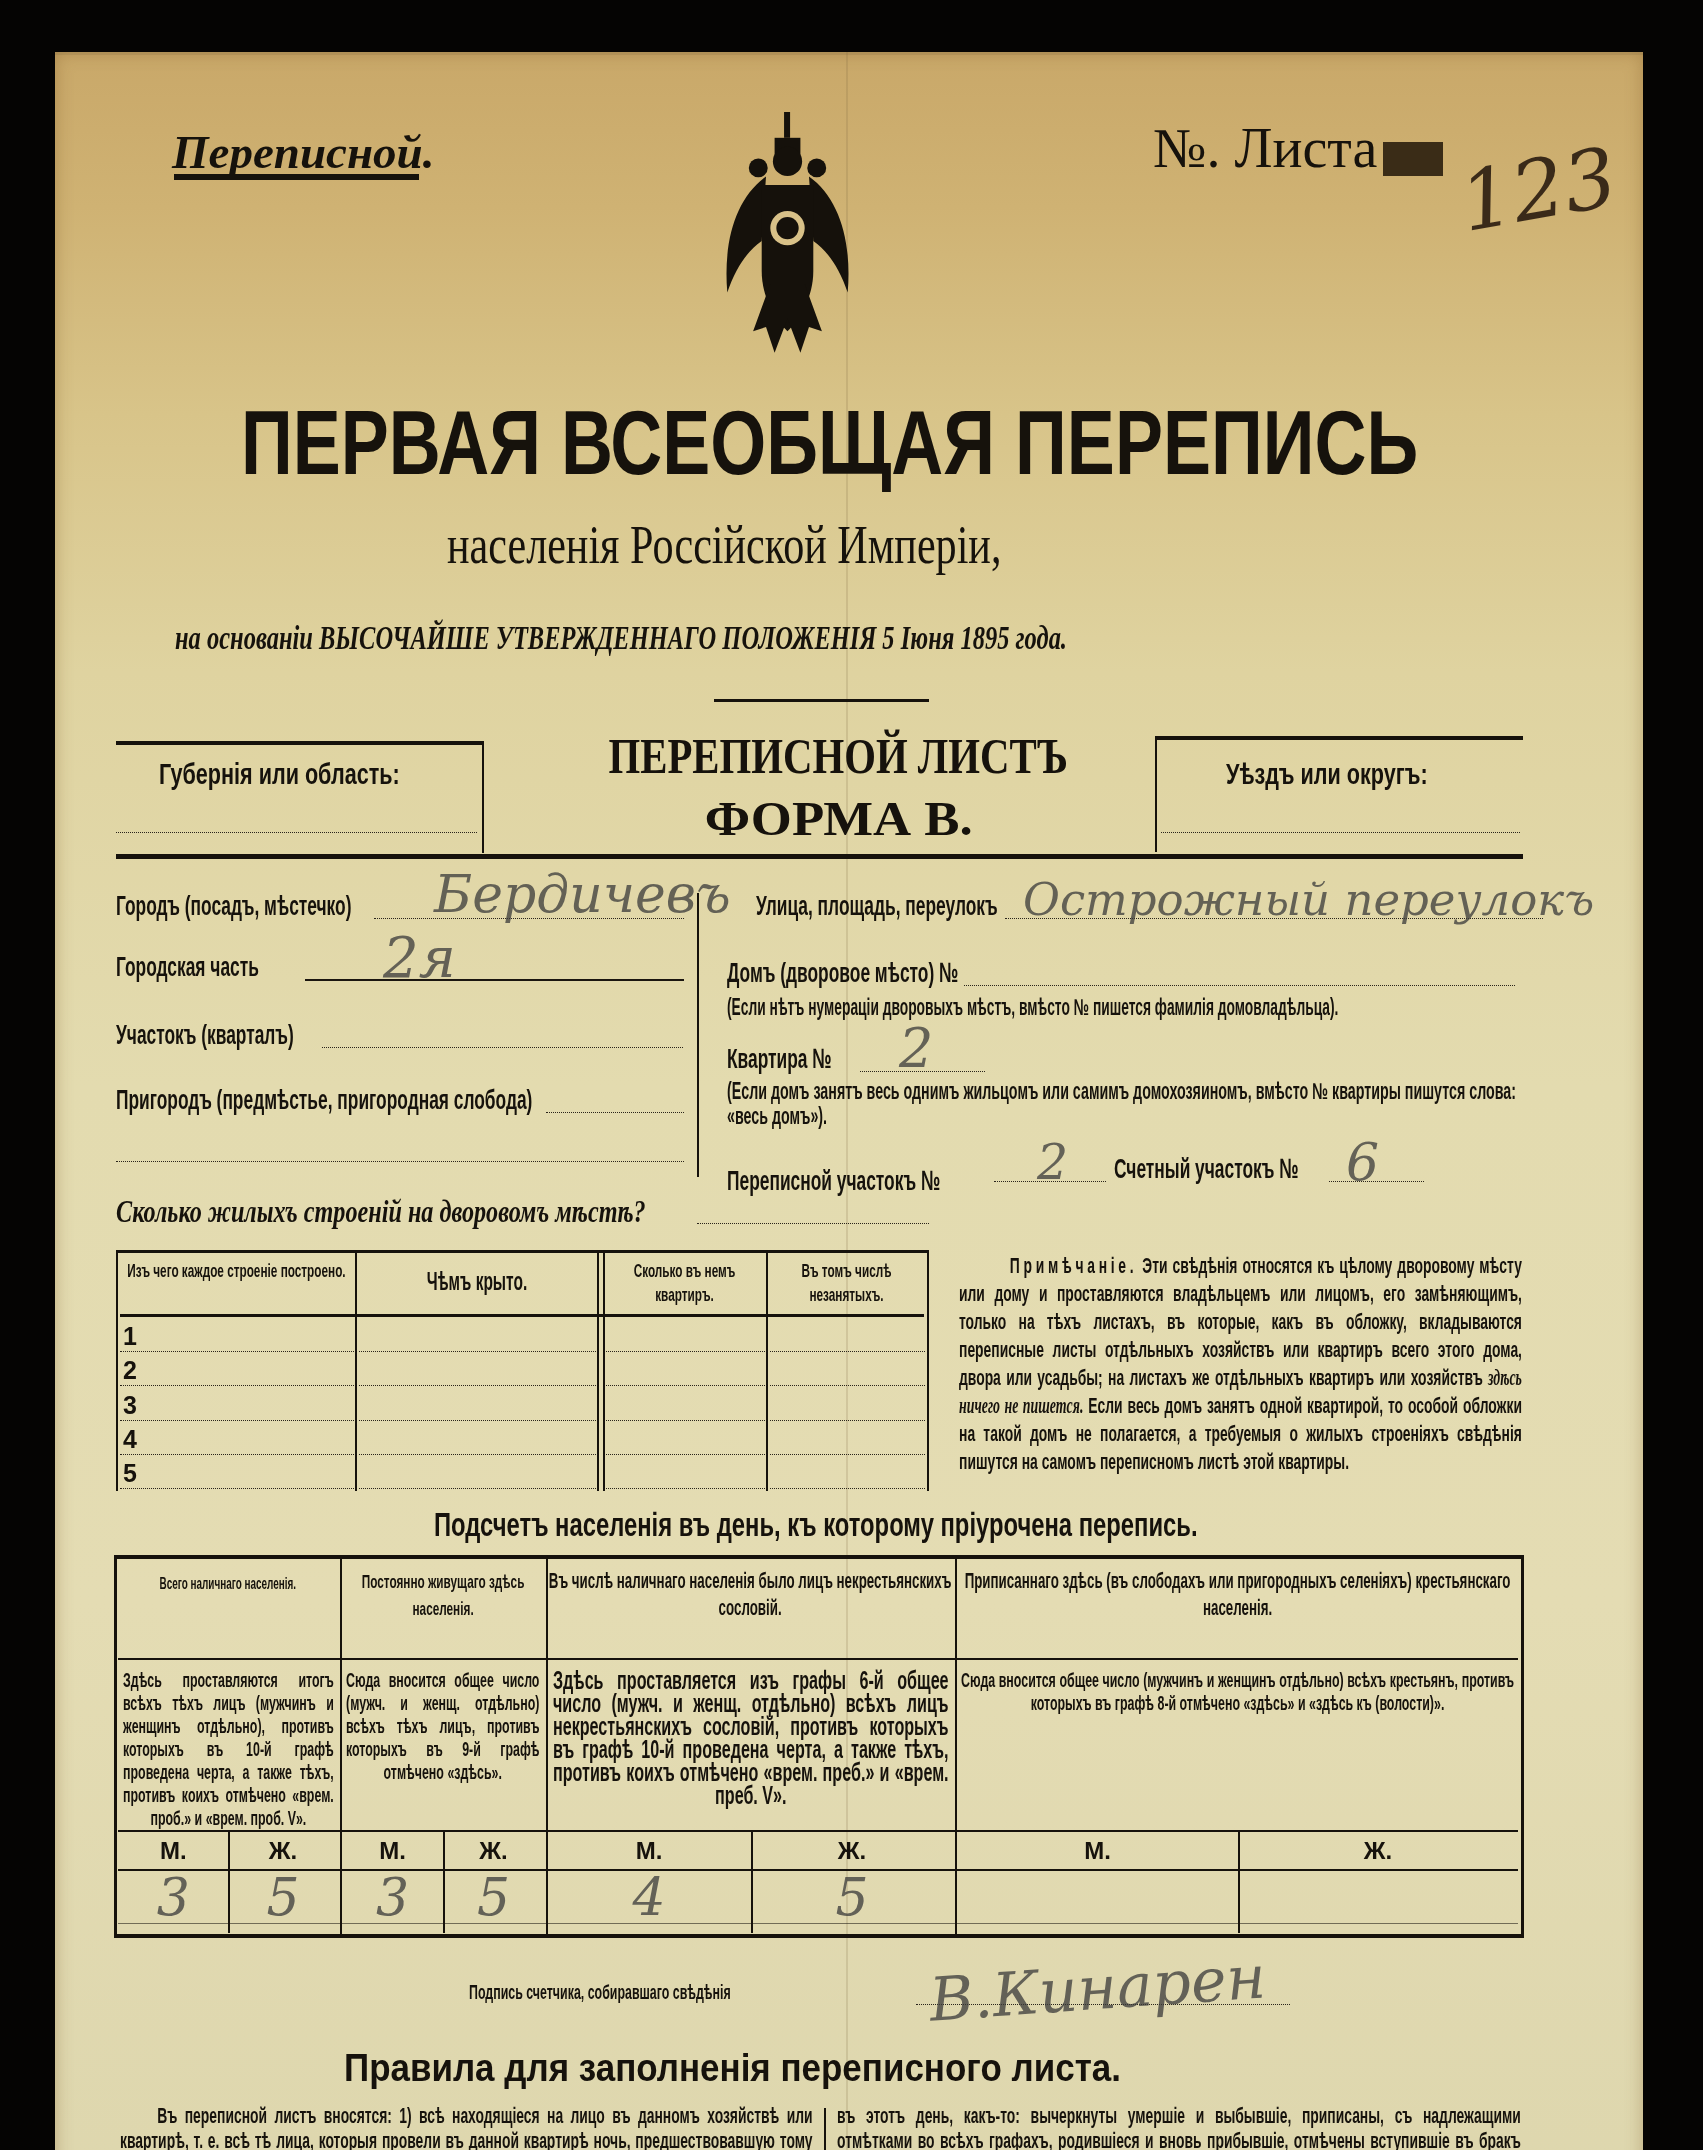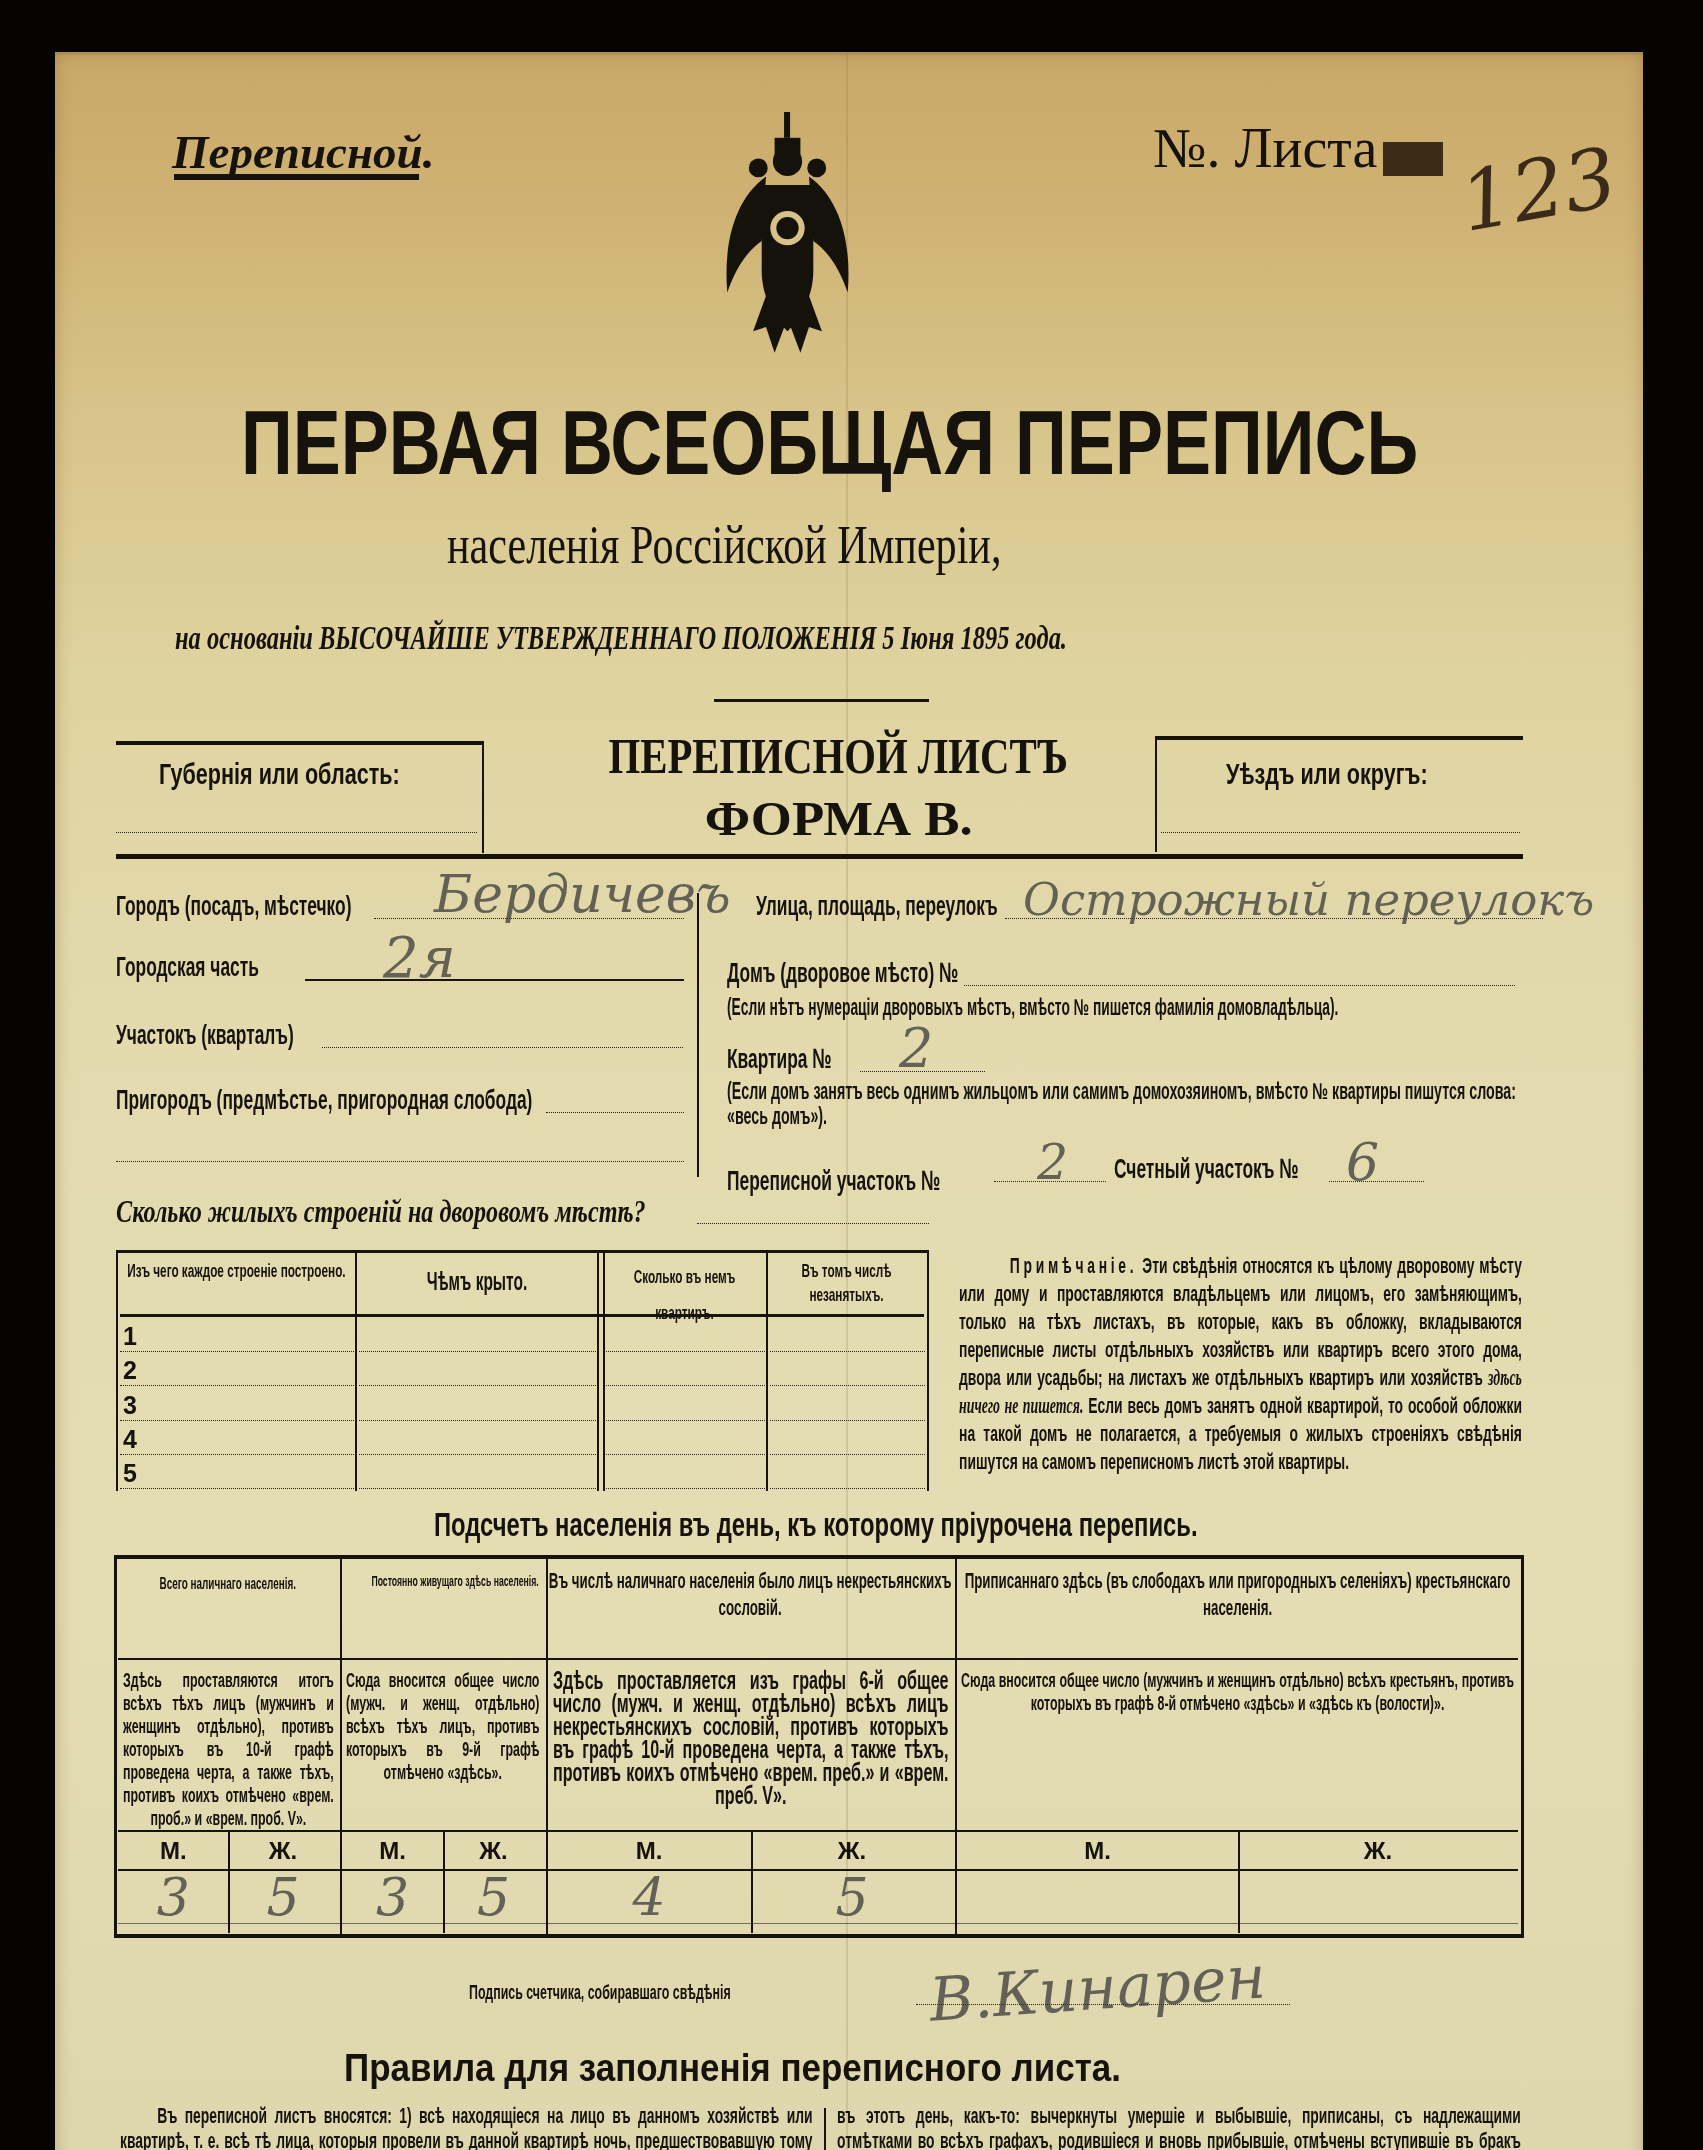--- a/index.html
+++ b/index.html
@@ -143,21 +143,21 @@
   <div class="hr" style="left:0;top:0;width:813px;height:3.4px;"></div>
   <div class="vr" style="left:0;top:0;width:2.2px;height:241px;"></div>
   <div class="vr" style="left:811px;top:0;width:2.2px;height:241px;"></div>
   <div class="vr" style="left:239px;top:0;width:1.7px;height:241px;"></div>
   <div class="vr" style="left:481px;top:0;width:1.7px;height:241px;"></div>
   <div class="vr" style="left:487px;top:0;width:1.7px;height:241px;"></div>
   <div class="vr" style="left:650px;top:0;width:1.7px;height:241px;"></div>
   <div class="hr" style="left:4.3px;top:64px;width:804px;height:2.6px;"></div>
   <div class="cell cond bold" style="left:4.3px;top:8.6px;width:232px;font-size:19px;line-height:24px;"><span class="squishc" style="transform:scaleX(.62);white-space:normal;width:353px;margin-left:-60px;">Изъ чего каждое строеніе построено.</span></div>
   <div class="cell cond bold" style="left:243px;top:17px;width:237px;font-size:25px;"><span class="squishc">Чѣмъ крыто.</span></div>
-  <div class="cell cond bold" style="left:490px;top:8.6px;width:157px;font-size:19px;line-height:36px;"><span class="squishc" style="transform:scaleX(.62);white-space:normal;width:241px;margin-left:-42px;">Сколько въ немъ квартиръ.</span></div>
+  <div class="cell cond bold" style="left:490px;top:8.6px;width:157px;font-size:19px;line-height:24px;"><span class="squishc" style="transform:scaleX(.62);white-space:normal;width:241px;margin-left:-42px;">Сколько въ немъ квартиръ.</span></div>
   <div class="cell cond bold" style="left:652px;top:8.6px;width:157px;font-size:19px;line-height:24px;"><span class="squishc" style="transform:scaleX(.62);white-space:normal;width:241px;margin-left:-42px;">Въ томъ числѣ незанятыхъ.</span></div>
   <div id="bld-rows">
       <div class="abs" style="left: 0px; top: 69px; width: 813px; height: 34px;">
         <span class="abs cond bold" style="left: 6.9px; top: 3.4px; font-size: 25px;">1</span>
         <div class="abs dotline" style="left: 4.3px; top: 32px; width: 234px;"></div>
         <div class="abs dotline" style="left: 243px; top: 32px; width: 237px;"></div>
         <div class="abs dotline" style="left: 490px; top: 32px; width: 159px;"></div>
         <div class="abs dotline" style="left: 654px; top: 32px; width: 155px;"></div>
       </div>
       <div class="abs" style="left: 0px; top: 103px; width: 813px; height: 34px;">
@@ -219,21 +219,21 @@
         <div style="transform: scaleX(0.62); transform-origin: left top; width: 354px; text-align: center;">Всего наличнаго населенія.</div>
       </div>
       <div class="cell cond bold" style="left: 8.6px; top: 114px; width: 211px; font-size: 20px; line-height: 23px;">
         <div style="transform: scaleX(0.62); transform-origin: left top; width: 340px; text-align: justify; text-align-last: center;">Здѣсь проставляются итогъ всѣхъ тѣхъ лицъ (мужчинъ и женщинъ отдѣльно), противъ которыхъ въ 10-й графѣ проведена черта, а также тѣхъ, противъ коихъ отмѣчено «врем. проб.» и «врем. проб. V».</div>
       </div>
       <div class="vr" style="left: 114px; top: 277px; width: 1.7px; height: 101px;"></div>
       <div class="cell cond bold" style="left: 4.3px; top: 282px; width: 110px; font-size: 24px;">М.</div>
       <div class="cell cond bold" style="left: 114px; top: 282px; width: 110px; font-size: 24px;">Ж.</div>
       <div class="cell hand" style="left: 4.3px; top: 314px; width: 110px; font-size: 52px; line-height: 56px;">3</div>
       <div class="cell hand" style="left: 114px; top: 314px; width: 110px; font-size: 52px; line-height: 56px;">5</div>
-      <div class="cell cond bold" style="left: 240px; top: 13px; width: 202px; font-size: 14px; line-height: 27px;">
+      <div class="cell cond bold" style="left: 228px; top: 13px; width: 202px; font-size: 19px; line-height: 27px;">
         <div style="transform: scaleX(0.62); transform-origin: left top; width: 326px; text-align: center;">Постоянно живущаго здѣсь населенія.</div>
       </div>
       <div class="cell cond bold" style="left: 232px; top: 114px; width: 194px; font-size: 20px; line-height: 23px;">
         <div style="transform: scaleX(0.62); transform-origin: left top; width: 312px; text-align: justify; text-align-last: center;">Сюда вносится общее число (мужч. и женщ. отдѣльно) всѣхъ тѣхъ лицъ, противъ которыхъ въ 9-й графѣ отмѣчено «здѣсь».</div>
       </div>
       <div class="vr" style="left: 329px; top: 277px; width: 1.7px; height: 101px;"></div>
       <div class="cell cond bold" style="left: 228px; top: 282px; width: 101px; font-size: 24px;">М.</div>
       <div class="cell cond bold" style="left: 329px; top: 282px; width: 101px; font-size: 24px;">Ж.</div>
       <div class="cell hand" style="left: 228px; top: 314px; width: 101px; font-size: 52px; line-height: 56px;">3</div>
       <div class="cell hand" style="left: 329px; top: 314px; width: 101px; font-size: 52px; line-height: 56px;">5</div>

